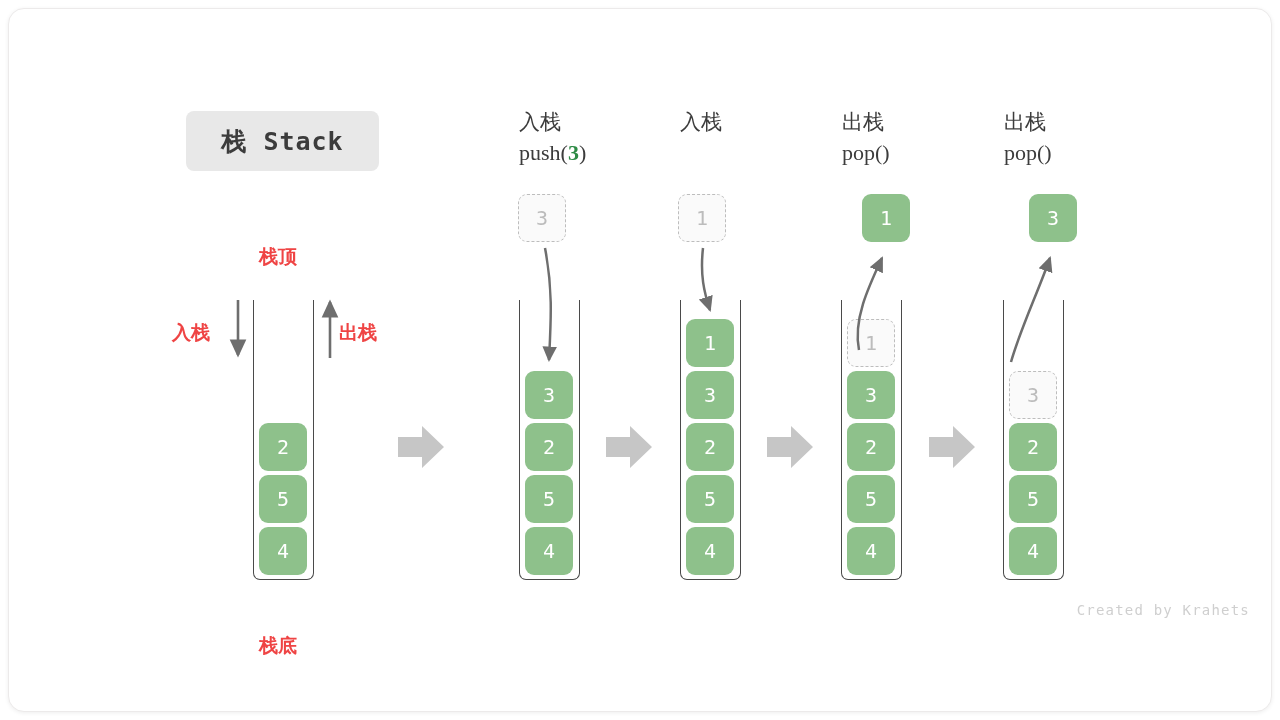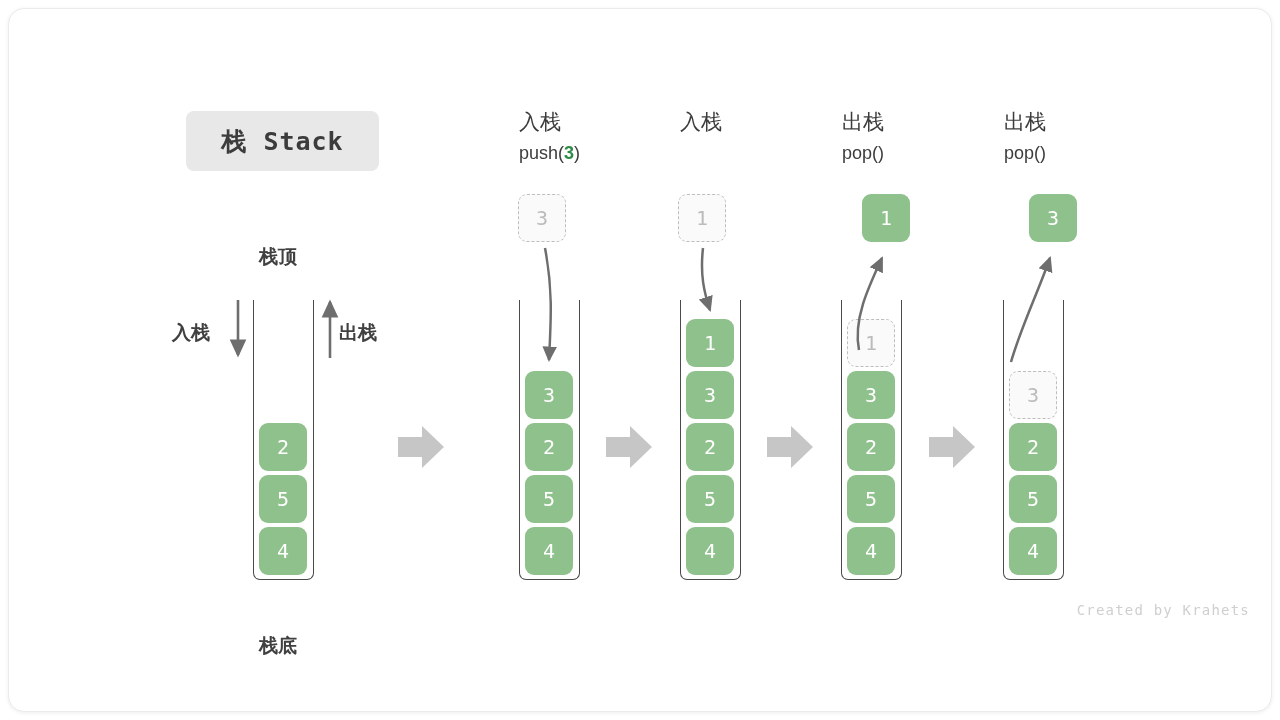--- a/index.html
+++ b/index.html
@@ -37,41 +37,41 @@
     color: #3c3c3c;
     letter-spacing: 1px;
     font-family: "DejaVu Sans Mono", "Liberation Mono", monospace;
   }
 
   
   .cn-label {
     position: absolute;
     font-size: 19px;
     font-weight: bold;
-    color: #404040;
+    color: #ef4444;
     white-space: nowrap;
     font-family: "DejaVu Sans", "Liberation Sans", sans-serif;
   }
 
   
   .col-head {
     position: absolute;
     width: 160px;
     text-align: left;
     color: #3c3c3c;
     white-space: nowrap;
   }
   .col-head .cn {
     font-size: 21px;
     font-family: "DejaVu Sans", "Liberation Sans", sans-serif;
     line-height: 30px;
   }
   .col-head .code {
-    font-size: 18px;
-    font-family: Liberation Sans, sans-serif;
+    font-size: 22px;
+    font-family: Liberation Serif, serif;
     line-height: 32px;
     letter-spacing: 0px;
   }
   .col-head .code .num { color: #2e8b45; font-weight: bold; }
 
   
   .stack-box {
     position: absolute;
     border: 1.6px solid #4a4a4a;
     border-top: none;

